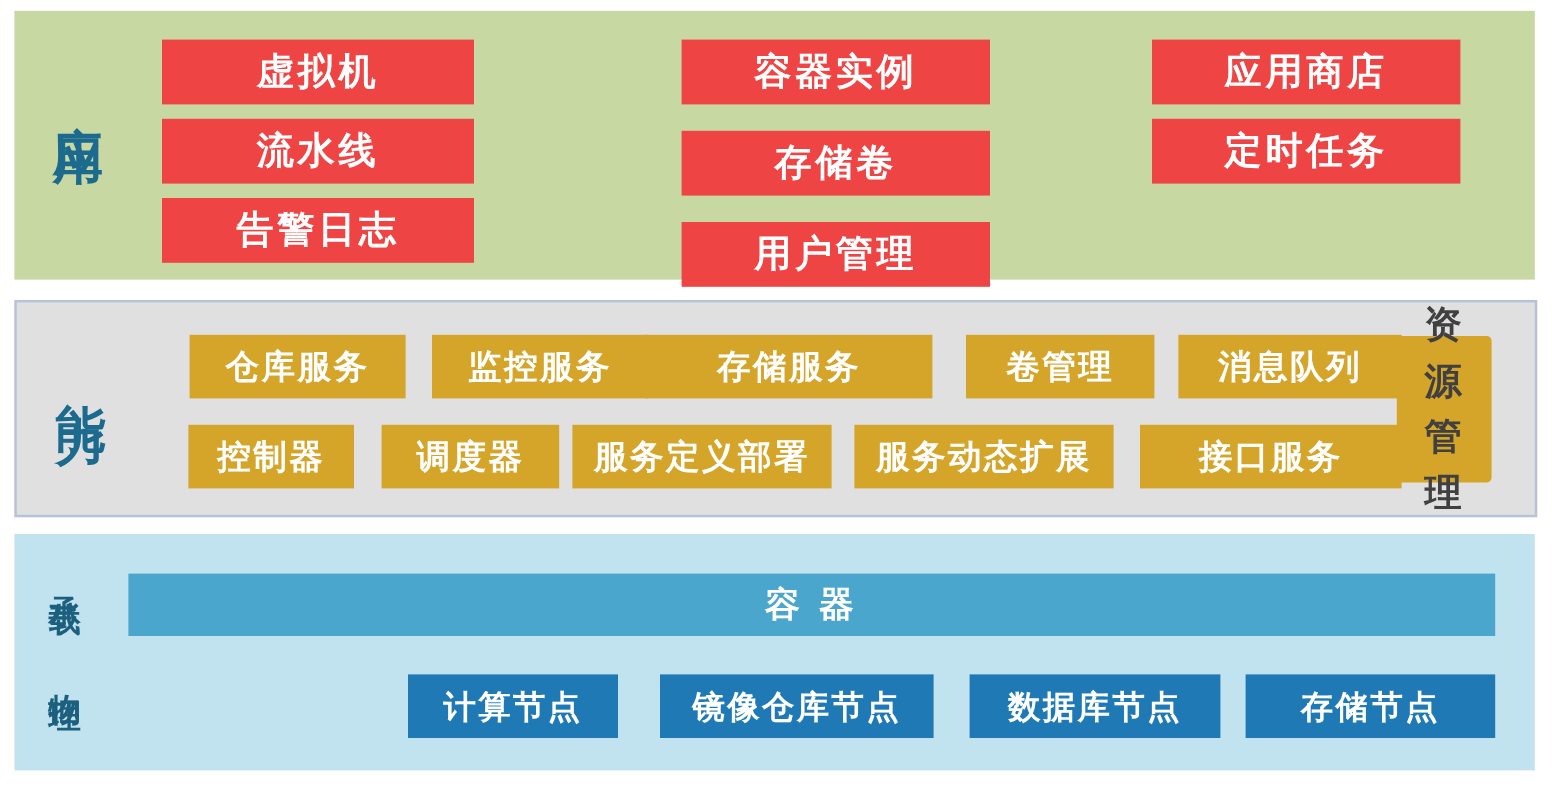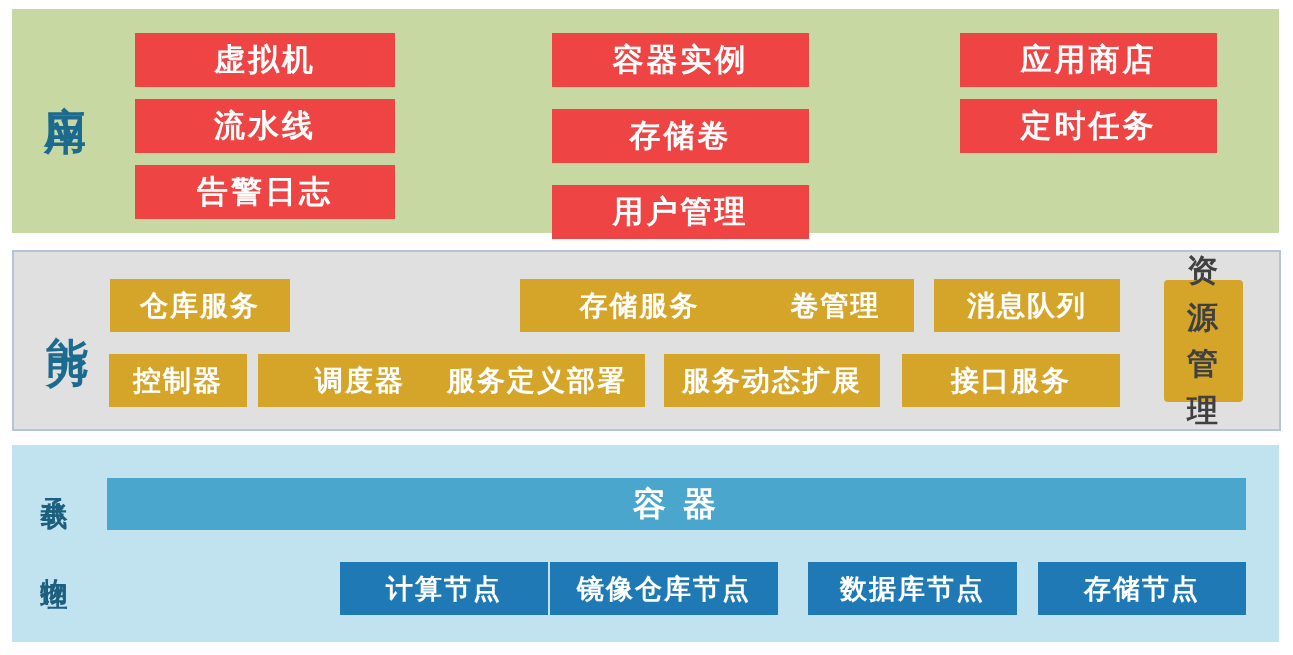--- a/index.html
+++ b/index.html
@@ -20,49 +20,49 @@
   .vlabel-host{left:24px;top:30px;font-size:27px;letter-spacing:6px;color:#1d5f7e;}
   .vlabel-phys{left:24px;top:111px;font-size:27px;letter-spacing:6px;color:#1d5f7e;}
 
   
   .bx{position:absolute;display:flex;align-items:center;justify-content:center;
       color:#ffffff;font-weight:bold;letter-spacing:2px;text-align:center;}
 
   
   .app-col{position:absolute;display:flex;flex-direction:column;gap:12px;top:24px;}
   .app-col-1{left:123px;width:260px;}
-  .app-col-2{left:540px;width:257px;gap:22px;}
+  .app-col-2{left:556px;width:257px;gap:22px;}
   .app-col-3{left:948px;width:257px;}
   .app-box{height:54px;background:#ef4444;color:#fff;font-weight:bold;font-size:31px;
            letter-spacing:3px;display:flex;align-items:center;justify-content:center;}
 
   
-  .cap-box{background:#d5a52a;font-size:28px;height:53px;}
+  .cap-box{background:#d5a52a;font-size:28px;height:53px;margin-left:48px;}
   .r1{top:27px;} .r2{top:102px;}
   .cap-1{left:96px;width:180px;}
   .cap-2{left:298px;width:180px;}
-  .cap-3{left:506px;width:239px;}
+  .cap-3{left:476px;width:239px;}
   .cap-4{left:743px;width:157px;}
   .cap-5{left:920px;width:186px;}
   .cap-6{left:95px;width:138px;}
-  .cap-7{left:244px;width:148px;padding-left:28px;}
+  .cap-7{left:256px;width:148px;}
   .cap-8{left:415px;width:216px;}
   .cap-9{left:650px;width:216px;}
   .cap-10{left:888px;width:218px;}
   .cap-side{left:1150px;top:28px;width:79px;height:122px;background:#d5a52a;
             border-radius:4px;font-size:31px;line-height:1.5;letter-spacing:2px;
             word-break:break-all;padding:0 10px;box-sizing:content-box;
             display:flex;align-items:center;justify-content:center;text-align:center;
             color:#404040;font-weight:bold;position:absolute;width:59px;}
 
   
-  .host-bar{left:95px;top:33px;width:1139px;height:52px;background:#4aa6cc;font-size:33px;letter-spacing:4px;}
+  .host-bar{left:95px;top:33px;width:1139px;height:52px;background:#4aa6cc;font-size:29px;letter-spacing:4px;}
   .node-box{top:117px;height:53px;background:#1e79b5;font-size:27px;}
   .node-1{left:95px;width:208px;}
-  .node-2{left:328px;width:208px;}
+  .node-2{left:328px;width:175px;}
   .node-3{left:538px;width:228px;}
   .node-4{left:796px;width:209px;}
   .node-5{left:1026px;width:208px;}
 </style>
 </head>
 <body>
 
 <div class="stage">
 
   <div class="panel panel-app">
@@ -83,20 +83,21 @@
     <div class="app-col app-col-3">
       <div class="app-box">应用商店</div>
       <div class="app-box">定时任务</div>
     </div>
   </div>
 
   <div class="panel panel-cap">
     <div class="vlabel vlabel-cap">能力</div>
 
     <div class="bx cap-box r1 cap-1">仓库服务</div>
+    <div class="bx cap-box r1 cap-2">监控服务</div>
     <div class="bx cap-box r1 cap-3">存储服务</div>
     <div class="bx cap-box r1 cap-4">卷管理</div>
     <div class="bx cap-box r1 cap-5">消息队列</div>
 
     <div class="bx cap-box r2 cap-6">控制器</div>
     <div class="bx cap-box r2 cap-7">调度器</div>
     <div class="bx cap-box r2 cap-8">服务定义部署</div>
     <div class="bx cap-box r2 cap-9">服务动态扩展</div>
     <div class="bx cap-box r2 cap-10">接口服务</div>
 

